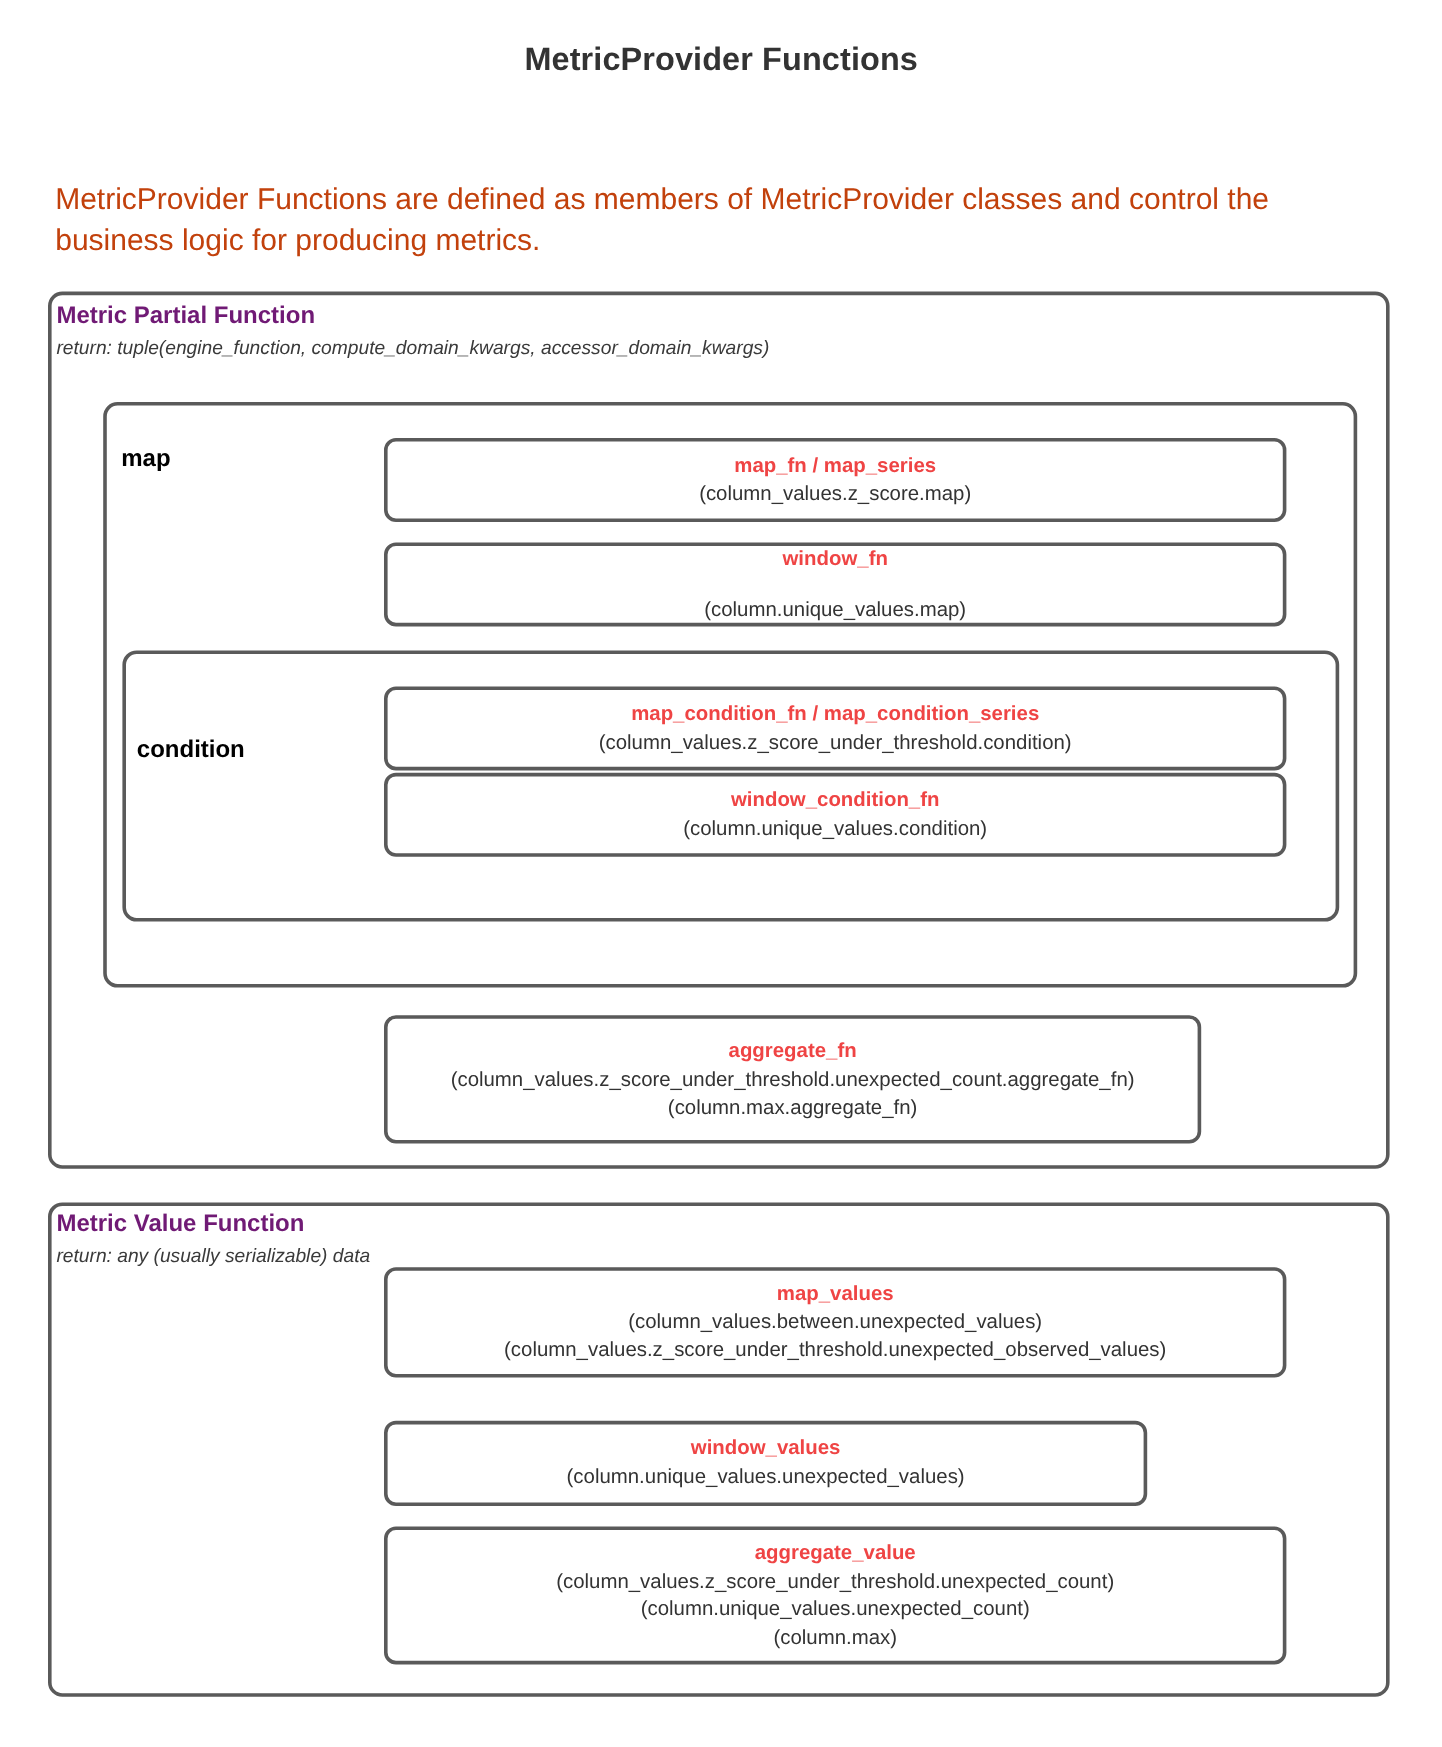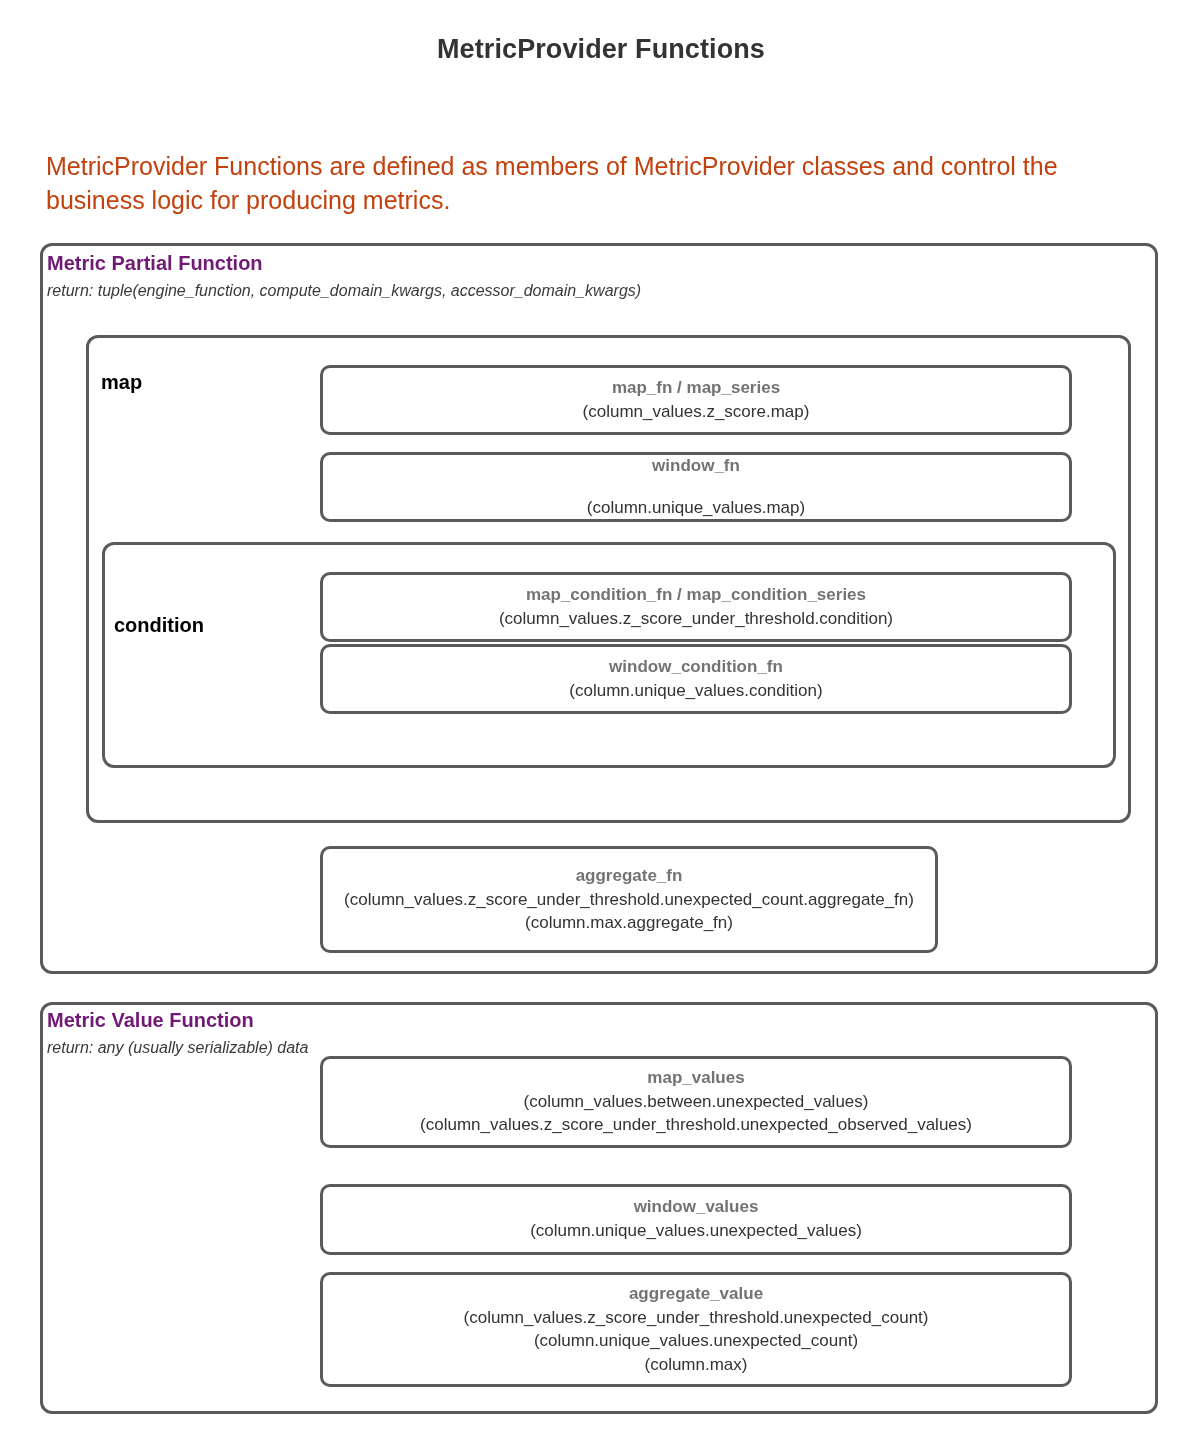--- a/index.html
+++ b/index.html
@@ -85,21 +85,21 @@
     position: absolute;
     font-size: 20px;
     font-weight: bold;
     color: #000000;
     white-space: nowrap;
   }
 
   .leaf-title {
     font-size: 17px;
     font-weight: bold;
-    color: #737373;
+    color: #ef4444;
     line-height: 1.35;
   }
   .leaf-sub {
     font-size: 17px;
     font-weight: normal;
     color: #333333;
     line-height: 1.38;
   }
 
   
@@ -112,29 +112,29 @@
 
   #map-fn-box       { left: 320px; top: 365px;  width: 752px; height: 70px; }
   #window-fn-box    { left: 320px; top: 452px;  width: 752px; height: 70px; justify-content: space-between; }
 
   #condition-group  { left: 102px; top: 542px;  width: 1014px; height: 226px; }
   #condition-label  { left: 114px; top: 614px;  }
 
   #map-cond-box     { left: 320px; top: 572px;  width: 752px; height: 70px; }
   #window-cond-box  { left: 320px; top: 644px;  width: 752px; height: 70px; }
 
-  #aggregate-fn-box { left: 320px; top: 846px;  width: 618px; height: 107px; }
+  #aggregate-fn-box { left: 320px; top: 846px;  width: 681px; height: 107px; }
 
   
   #value-box        { left: 40px;  top: 1002px; width: 1118px; height: 412px; }
   #value-header     { left: 47px;  top: 1009px; }
   #value-sub        { left: 47px;  top: 1039px; }
 
   #map-values-box   { left: 320px; top: 1056px; width: 752px; height: 92px; }
-  #window-values-box{ left: 320px; top: 1184px; width: 752px; height: 71px; }
+  #window-values-box{ left: 320px; top: 1184px; width: 636px; height: 71px; }
   #agg-value-box    { left: 320px; top: 1272px; width: 752px; height: 115px; }
 </style>
 </head>
 <body>
 
 <h1 class="page-title">MetricProvider Functions</h1>
 
 <p class="intro">MetricProvider Functions are defined as members of MetricProvider classes and control the business logic for producing metrics.</p>
 
 <div class="outer-box" id="partial-box"></div>

